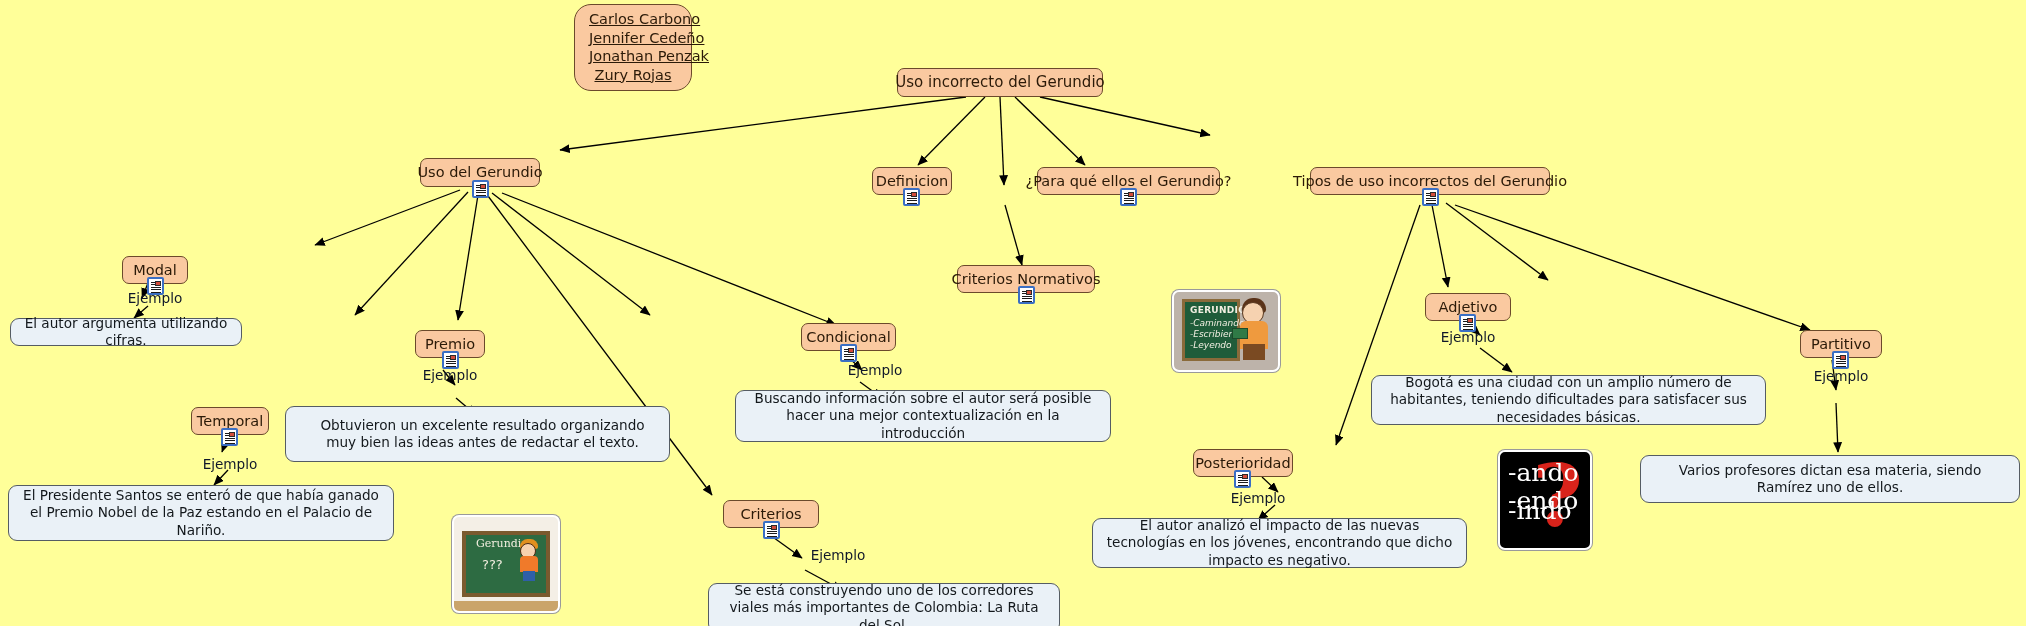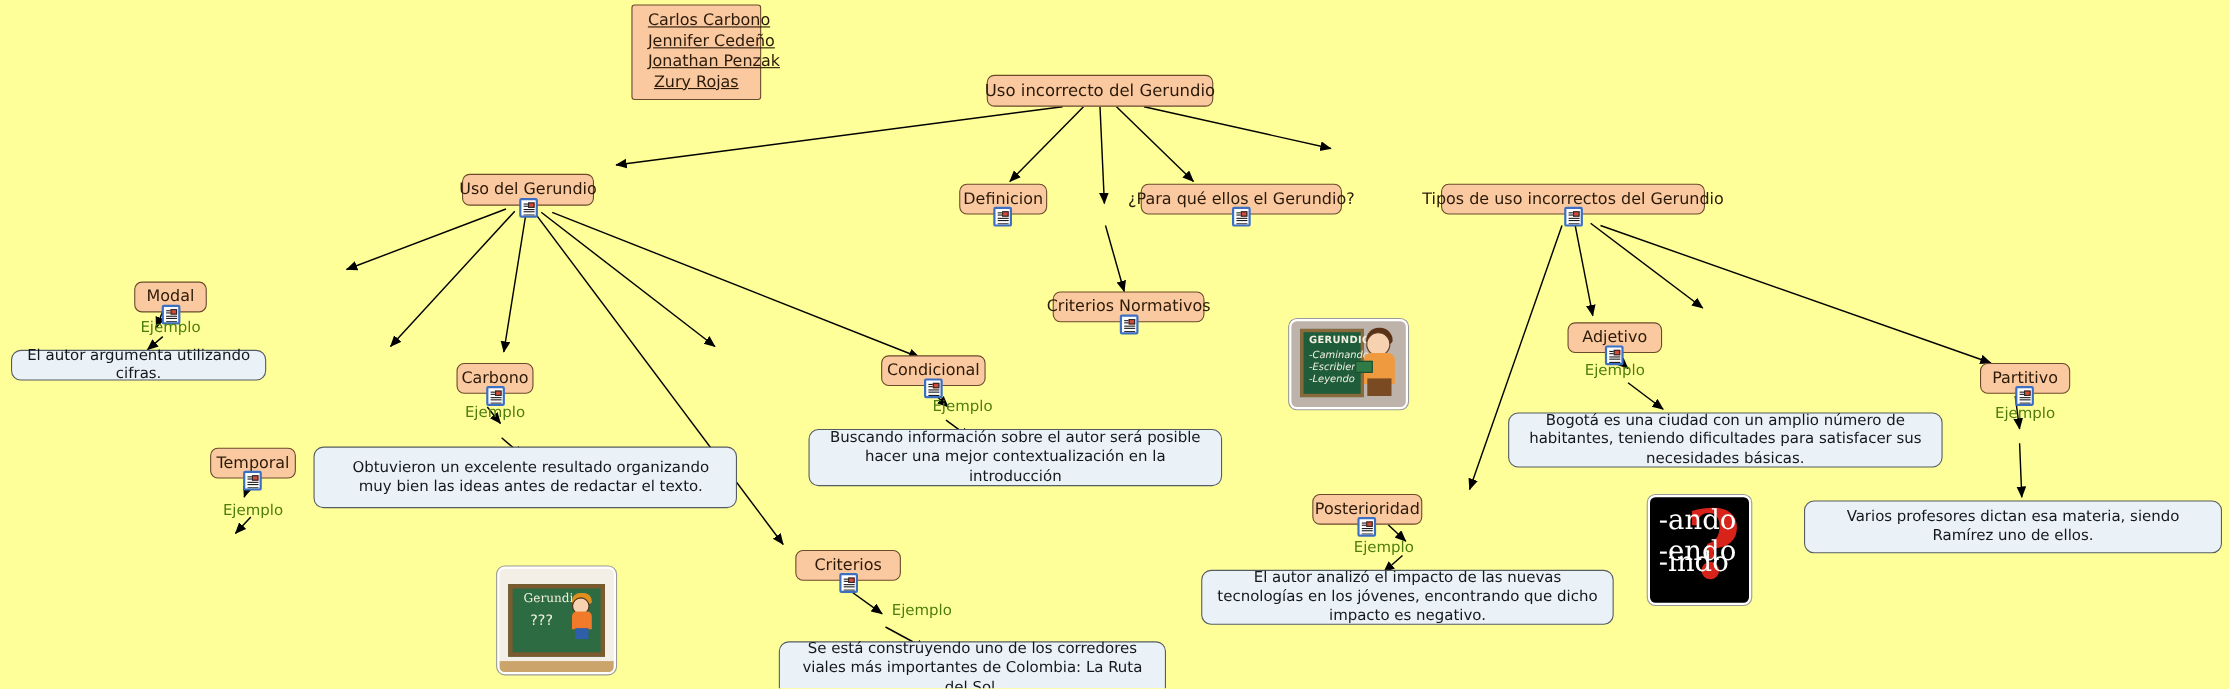--- a/index.html
+++ b/index.html
@@ -36,21 +36,21 @@
     white-space: nowrap;
     display: flex;
     align-items: center;
     justify-content: center;
   }
   .node.root { font-size: 15px; }
   .authors {
     position: absolute;
     background: #fac9a0;
     border: 1px solid #6b4a2b;
-    border-radius: 3px;
+    border-radius: 17px;
     padding: 5px 14px 6px 14px;
     text-align: center;
     font-size: 14.5px;
     line-height: 1.28;
     color: #2b1a08;
     box-sizing: border-box;
   }
   .authors .an { text-decoration: underline; display: block; white-space: nowrap; }
   .example-box {
     position: absolute;
@@ -63,21 +63,21 @@
     text-align: center;
     padding: 6px 10px;
     box-sizing: border-box;
     display: flex;
     align-items: center;
     justify-content: center;
   }
   .link-label {
     position: absolute;
     font-size: 13.6px;
-    color: #4d7c0f;
+    color: #0f172a;
     white-space: nowrap;
     text-align: center;
   }
   .doc-icon {
     position: absolute;
     width: 17px;
     height: 18px;
     background: #ffffff;
     border: 2px solid #3b6fc4;
     border-radius: 2px;
@@ -346,21 +346,21 @@
     <i class="l1"></i>
       <i class="l2"></i>
       <i class="l3"></i>
       <i class="l4"></i>
       <i class="l5"></i>
       <b></b>
   </div>
   <div class="link-label" style="left:110px; top:290px; width:90px;">Ejemplo</div>
   <div class="example-box" style="left:10px; top:318px; width:232px; height:28px;">El autor argumenta utilizando cifras.</div>
 
-  <div class="node" style="left:415px; top:330px; width:70px; height:28px;">Carbono</div>
+  <div class="node" style="left:415px; top:330px; width:70px; height:28px;">Premio</div>
   <div class="doc-icon" style="left:442px; top:351px;">
     <i class="l1"></i>
       <i class="l2"></i>
       <i class="l3"></i>
       <i class="l4"></i>
       <i class="l5"></i>
       <b></b>
   </div>
   <div class="link-label" style="left:405px; top:367px; width:90px;">Ejemplo</div>
   <div class="example-box" style="left:285px; top:406px; width:385px; height:56px;padding-left:20px;">Obtuvieron un excelente resultado organizando muy bien las ideas antes de redactar el texto.</div>
@@ -368,20 +368,21 @@
   <div class="node" style="left:191px; top:407px; width:78px; height:28px;">Temporal</div>
   <div class="doc-icon" style="left:221px; top:428px;">
     <i class="l1"></i>
       <i class="l2"></i>
       <i class="l3"></i>
       <i class="l4"></i>
       <i class="l5"></i>
       <b></b>
   </div>
   <div class="link-label" style="left:185px; top:456px; width:90px;">Ejemplo</div>
+  <div class="example-box" style="left:8px; top:485px; width:386px; height:56px;">El Presidente Santos se enteró de que había ganado el Premio Nobel de la Paz estando en el Palacio de Nariño.</div>
 
   <div class="node" style="left:801px; top:323px; width:95px; height:28px;">Condicional</div>
   <div class="doc-icon" style="left:840px; top:344px;">
     <i class="l1"></i>
       <i class="l2"></i>
       <i class="l3"></i>
       <i class="l4"></i>
       <i class="l5"></i>
       <b></b>
   </div>

